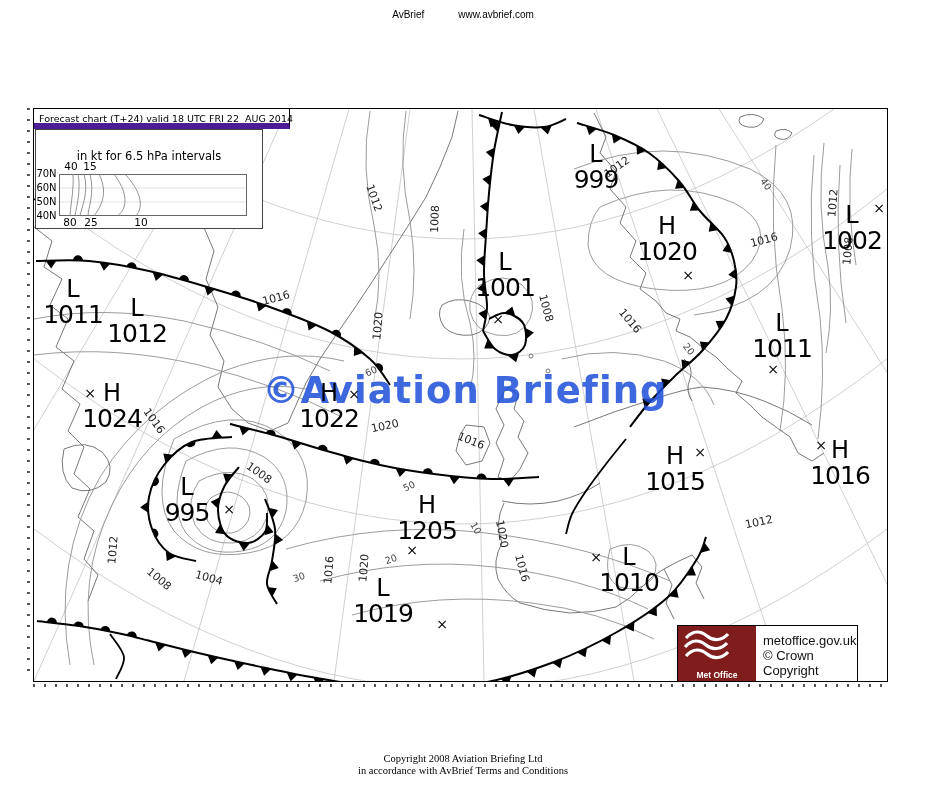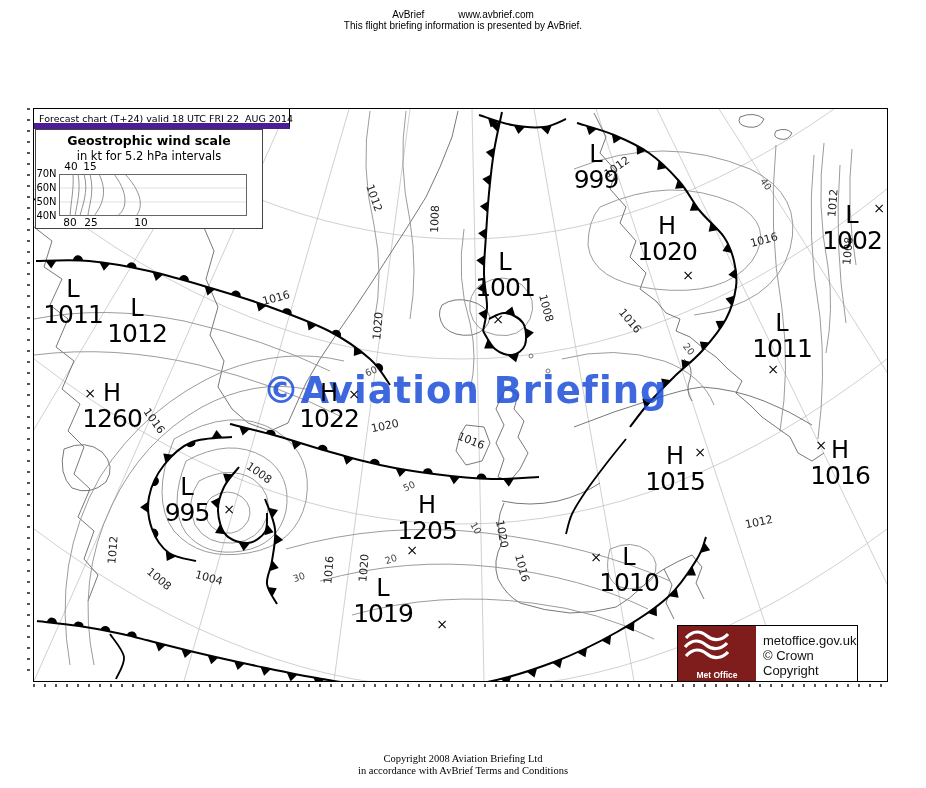--- a/index.html
+++ b/index.html
@@ -44,21 +44,20 @@
   .ticks-left{position:absolute;left:27px;top:108px;width:3px;height:572px;
               background:repeating-linear-gradient(180deg,#555 0 2px,transparent 2px 11px);}
   .footer{position:absolute;top:753px;left:0;width:926px;text-align:center;
           font-family:Liberation Serif, serif;font-size:10.5px;line-height:11.5px;}
 </style>
 </head>
 <body>
 
 <div class="header">
   <div class="line1"><span class="brand">AvBrief</span><span>www.avbrief.com</span></div>
-  <div class="line2">This flight briefing information is presented by AvBrief.</div>
 </div>
 
 <div class="map" id="map">
   <svg id="base-svg" width="853" height="572" viewBox="0 0 853 572">
 
     <g stroke="#bbbbbb" stroke-width="0.7" fill="none">
       <line x1="191" y1="0" x2="-150" y2="572"></line>
       <line x1="253" y1="0" x2="0" y2="572"></line>
       <line x1="315" y1="0" x2="150" y2="572"></line>
       <line x1="376" y1="0" x2="300" y2="572"></line>
@@ -236,22 +235,21 @@
         <polygon points="652.3,466.6 658.4,457.4 662.0,466.4" fill="#000"></polygon>
         <polygon points="666.8,443.8 670.5,433.4 676.1,441.3" fill="#000"></polygon>
       </g>
   </svg>
 
   <div class="watermark">©Aviation Briefing</div>
 
   <div class="titlebox">Forecast chart (T+24) valid 18 UTC FRI 22  AUG 2014</div>
 
   <div class="legend">
-    <div class="ws-title">Geostrophic wind scale</div>
-    <div class="ws-sub">in kt for 5.2 hPa intervals</div>
+    <div class="ws-sub">in kt for 6.5 hPa intervals</div>
     <div class="ws-inner"></div>
     <svg width="228" height="100" viewBox="0 0 228 100">
       <g stroke="#cfcfcf" stroke-width="0.6">
           <line x1="24" y1="58" x2="210" y2="58"></line>
           <line x1="24" y1="72" x2="210" y2="72"></line>
         </g>
       <g stroke="#777" stroke-width="0.8" fill="none">
         <path d="M37,44 C38,58 35,72 34,86"></path>
         <path d="M42,44 C45,60 41,74 39,86"></path>
         <path d="M48,44 C53,62 46,76 44,86"></path>
@@ -272,21 +270,21 @@
       <div class="pc" style="left: 39px; top: 193px;">
         <div class="pc-symbol">L</div>
         <div class="pc-value">1011</div>
       </div>
       <div class="pc" style="left: 103px; top: 212px;">
         <div class="pc-symbol">L</div>
         <div class="pc-value">1012</div>
       </div>
       <div class="pc" style="left: 78px; top: 297px;">
         <div class="pc-symbol">H</div>
-        <div class="pc-value">1260</div>
+        <div class="pc-value">1024</div>
       </div>
       <span class="pc-cross" style="left: 56px; top: 284px;">×</span>
       <div class="pc" style="left: 562px; top: 58px;">
         <div class="pc-symbol">L</div>
         <div class="pc-value">999</div>
       </div>
       <div class="pc" style="left: 633px; top: 130px;">
         <div class="pc-symbol">H</div>
         <div class="pc-value">1020</div>
       </div>

